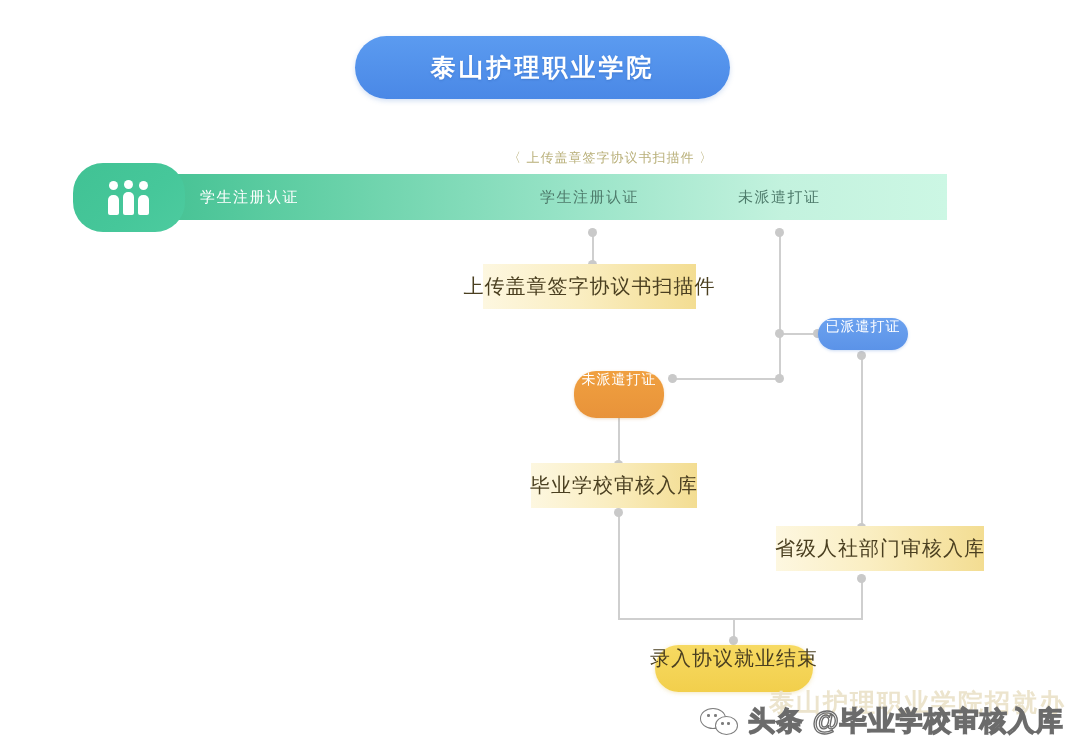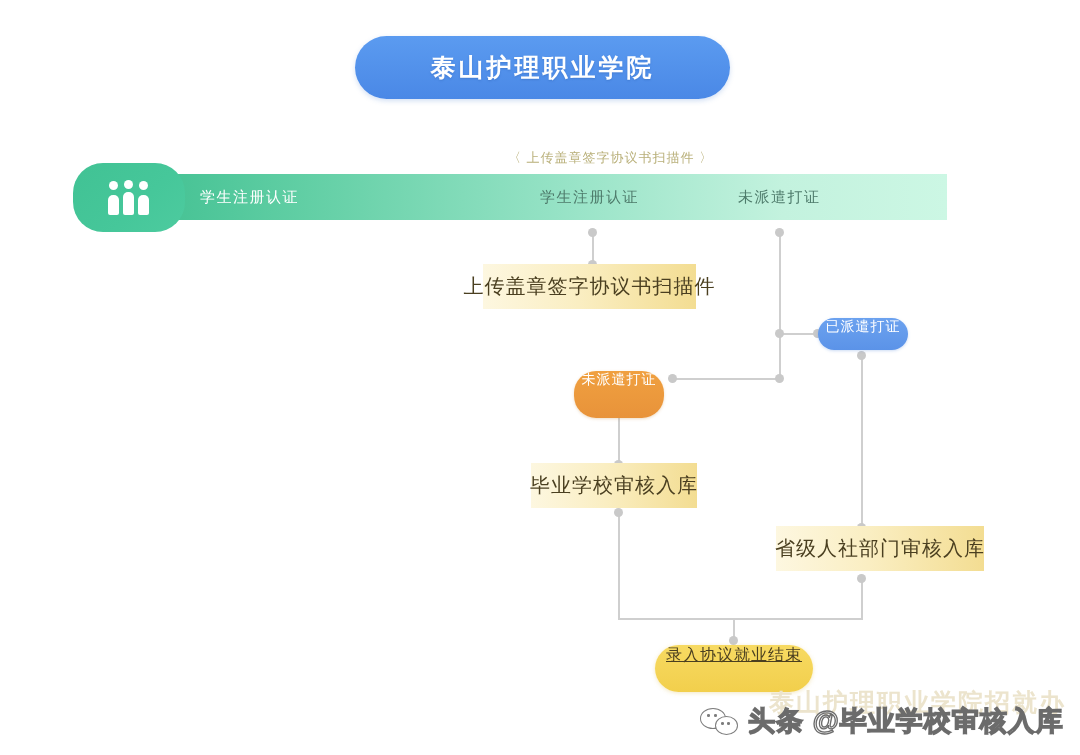--- a/index.html
+++ b/index.html
@@ -160,23 +160,22 @@
     box-shadow: 0 1px 3px rgba(200,140,60,0.3);
   }
   .pill-blue {
     background: linear-gradient(180deg, #6ca2ef 0%, #5b93e8 100%);
     color: #ffffff;
     box-shadow: 0 1px 3px rgba(90,140,220,0.3);
   }
   .pill-gold {
     background: linear-gradient(180deg, #f7da62 0%, #f2cf4c 100%);
     color: #4a3f20;
-    font-size: 16px;
+    font-size: 20px;
     box-shadow: 0 1px 4px rgba(220,190,80,0.35);
-    text-decoration: underline;
   }
 
   
   .wm-faint {
     position: absolute;
     left: 769px;
     top: 686px;
     font-size: 25px;
     color: #ece4cd;
     letter-spacing: 2px;

